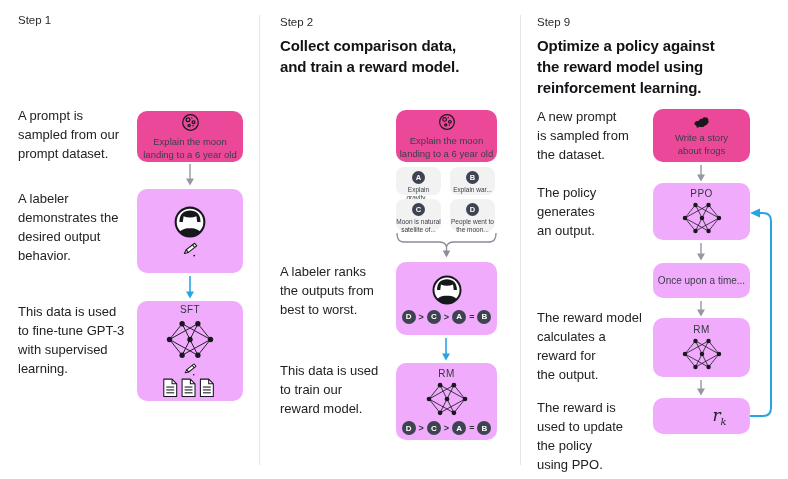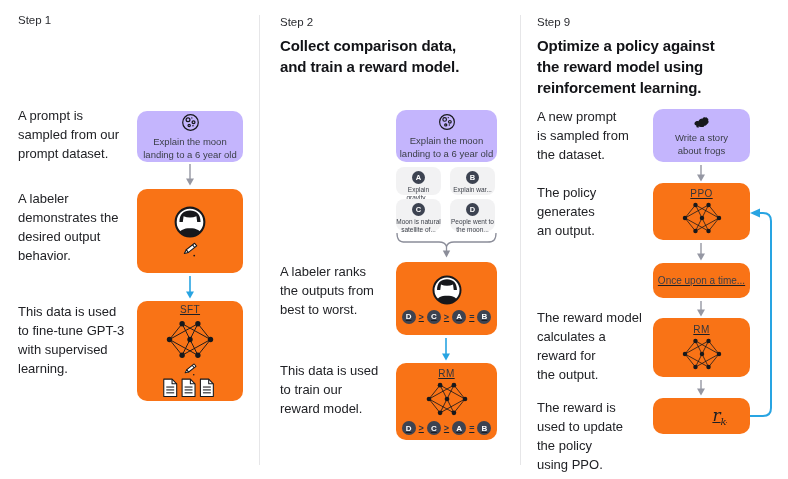--- a/index.html
+++ b/index.html
@@ -5,22 +5,22 @@
   html,body{margin:0;padding:0;background:#fff;}
   .canvas{position:relative;width:788px;height:479px;background:#ffffff;overflow:hidden;
           font-family:"Liberation Sans","DejaVu Sans",sans-serif;color:#1d1e23;}
   .divider{position:absolute;width:1px;background:#e6e6e8;}
   .step{position:absolute;font-size:11.5px;color:#2b2c31;}
   .title{position:absolute;font-size:15px;font-weight:bold;line-height:21px;color:#121317;
          white-space:pre-line;letter-spacing:-0.1px;}
   .caption{position:absolute;font-size:13px;line-height:19px;color:#212226;white-space:pre-line;}
   .box{position:absolute;border-radius:10px;display:flex;flex-direction:column;
        align-items:center;justify-content:center;}
-  .blue{background:#c4b5fd;align-items:center;}
-  .gray{background:#f97316;text-decoration:underline;}
+  .blue{background:#ec4899;align-items:center;}
+  .gray{background:#f0abfc;}
   .boxtext{font-size:9.5px;line-height:13px;color:#3a3e47;text-align:center;white-space:pre-line;margin-top:3px;}
   .modellabel{font-size:10px;color:#33353c;letter-spacing:0.4px;margin-bottom:2px;}
   .rank{display:flex;align-items:center;gap:2px;margin-top:4px;}
   .circ{width:14px;height:14px;border-radius:50%;background:#3d4351;color:#fff;font-size:8px;
         font-weight:bold;display:flex;align-items:center;justify-content:center;}
   .sep{font-size:9px;font-weight:bold;color:#30333c;padding:0 1px;}
   .card{position:absolute;border-radius:8px;background:#f2f2f3;display:flex;flex-direction:column;
         align-items:center;padding-top:4px;box-sizing:border-box;}
   .badge{width:13px;height:13px;border-radius:50%;background:#3d4351;color:#fff;font-size:7.5px;
          font-weight:bold;display:flex;align-items:center;justify-content:center;margin-bottom:2px;flex:none;}

